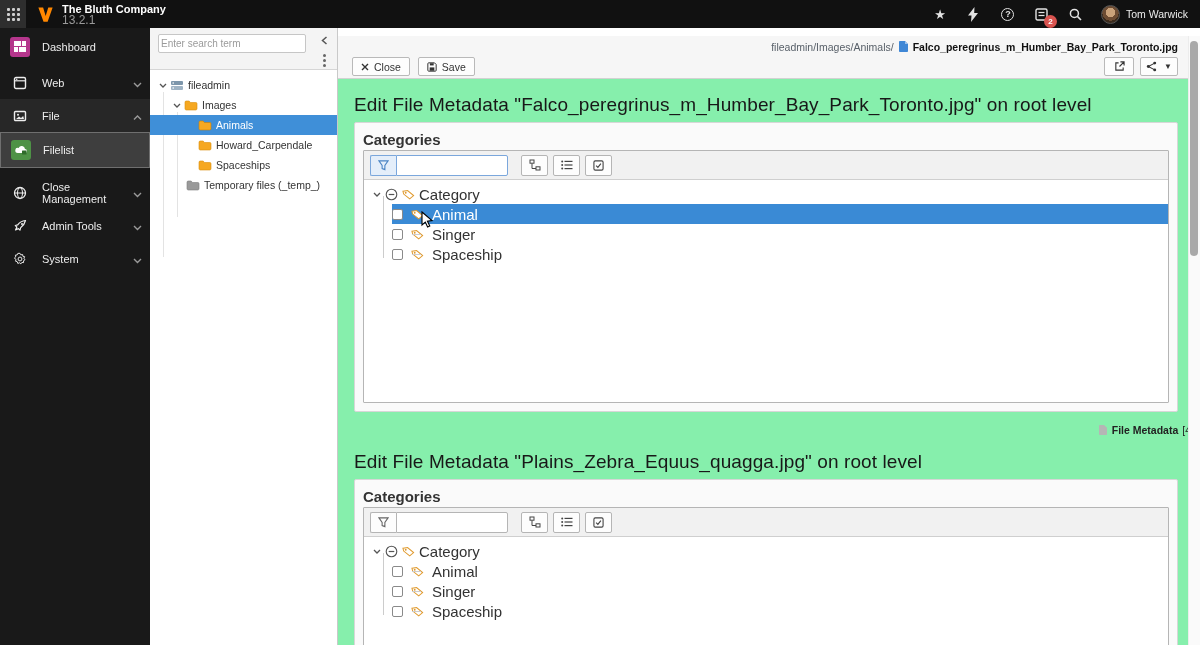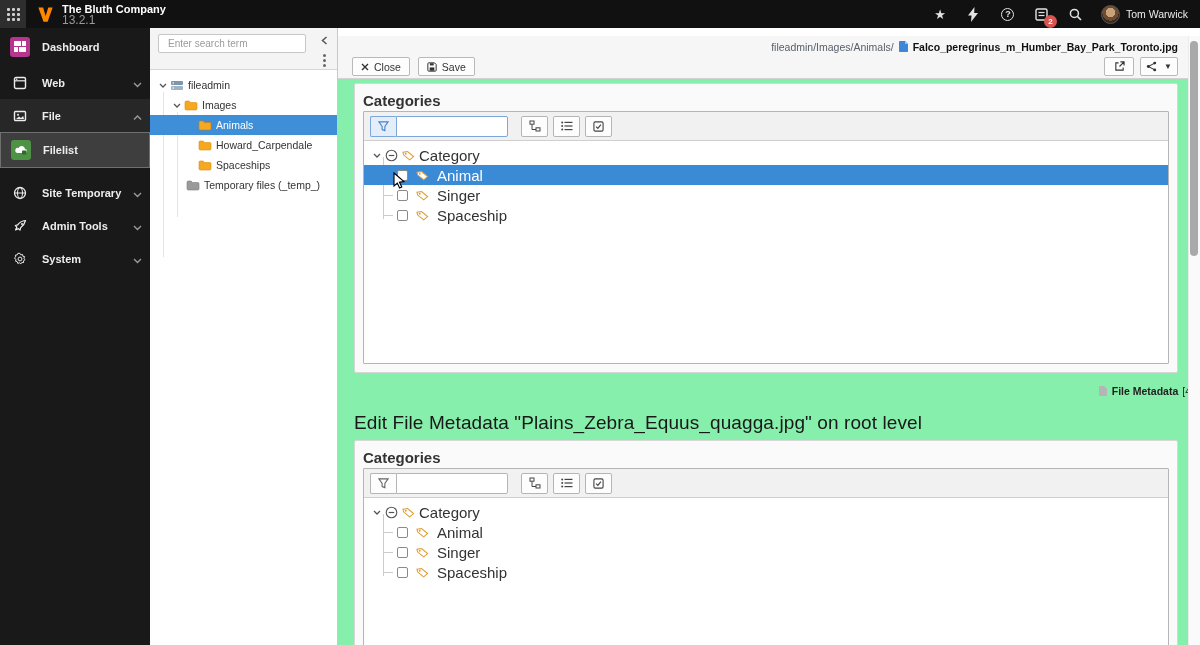--- a/index.html
+++ b/index.html
@@ -19,31 +19,31 @@
   .help-circle { width:13px; height:13px; border:1.3px solid #e3e3e3; border-radius:50%; font-size:9px; color:#e3e3e3; display:flex; align-items:center; justify-content:center; font-weight:bold; }
   .badge { position:absolute; right:-6px; bottom:-5px; min-width:13px; height:13px; background:#d9534f; border-radius:7px; color:#fff; font-size:8px; display:flex; align-items:center; justify-content:center; padding:0 3px; font-weight:bold; }
   .user { display:flex; align-items:center; gap:6px; cursor:pointer; }
   .avatar { width:19px; height:19px; border-radius:50%; background:radial-gradient(circle at 50% 38%, #caa27a 0 35%, #6d4c33 36% 60%, #3a2a1c 61%); border:1px solid #555; }
   .user-name { font-size:10.5px; color:#ececec; }
 
   
   .sidebar { position:absolute; left:0; top:28px; width:150px; height:617px; background:#191919; z-index:40; }
   .mod { display:flex; align-items:center; height:33px; padding:0 8px 0 10px; cursor:pointer; color:#ededed; }
   .mod .mico { width:20px; height:20px; display:flex; align-items:center; justify-content:center; border-radius:3px; margin-right:12px; flex:0 0 auto; }
-  .mod .mlabel { font-size:11px;font-weight:bold; }
+  .mod .mlabel { font-size:11px; }
   .mod .chev { margin-left:auto; color:#9a9a9a; }
   .mod-dashboard { height:38px; }
   .mod-file { background:#272727; }
   .mod-filelist { background:#3e3e3e; border:1px solid #6f6f6f; height:36px; }
   .tile { width:20px; height:20px; border-radius:3px; display:flex; align-items:center; justify-content:center; }
 
   
   .filetree { position:absolute; left:150px; top:28px; width:188px; height:617px; background:#fff; border-right:1px solid #c9c9c9; z-index:30; }
   .ft-toolbar { height:42px; background:#f4f4f4; border-bottom:1px solid #d6d6d6; position:relative; }
-  .ft-search { position:absolute; left:8px; top:6px; width:148px; height:19px; border:1px solid #c6c6c6; border-radius:2px; font-size:10px; padding:0 9px; color:#444; background:#fff; }
+  .ft-search { position:absolute; left:8px; top:6px; width:148px; height:19px; border:1px solid #c6c6c6; border-radius:2px; font-size:10px; padding:0 2px; color:#444; background:#fff; }
   .ft-search::placeholder { color:#9a9a9a; }
   .ft-collapse { position:absolute; right:9px; top:8px; color:#555; cursor:pointer; font-size:11px; line-height:11px; }
   .ft-kebab { position:absolute; right:11px; top:26px; cursor:pointer; display:flex; flex-direction:column; gap:2px; }
   .ft-kebab i { width:3px; height:3px; background:#666; border-radius:50%; }
   .ft-rows { position:relative; padding-top:5px; }
   .ft-vline { position:absolute; width:0; border-left:1px solid #e3e3e3; z-index:0; }
   .ft-row { position:relative; height:20px; display:flex; align-items:center; font-size:10.5px; color:#333; cursor:pointer; z-index:1; }
   .ft-row .tw { width:10px; display:flex; justify-content:center; color:#555; flex:0 0 auto; }
   .ft-row .ticon { margin:0 4px 0 2px; display:flex; flex:0 0 auto; }
   .ft-selected { background:#3f8fd8; color:#fff; }
@@ -73,21 +73,21 @@
   .f-blue  { border-color:#7ba7dc !important; }
   .f-blue-bg { background:#e4eefa; }
   .f-gray  { border-color:#b5b5b5 !important; }
   .f-gray-bg { background:#fdfdfd; }
   .tt-group { display:flex; gap:5px; margin-left:13px; }
   .tt-btn { width:27px; height:21px; background:#fdfdfd; border:1px solid #b5b5b5; border-radius:2px; display:flex; align-items:center; justify-content:center; cursor:pointer; }
   .cat-tree { position:relative; padding-top:4px; }
   .cat-vline { position:absolute; left:19px; top:16px; height:62px; border-left:1px solid #ccc; z-index:0; }
   .cat-row { position:relative; height:20px; display:flex; align-items:center; font-size:15px; color:#333; cursor:pointer; z-index:1; }
   .cat-root { padding-left:9px; gap:4px; }
-  .cat-child { padding-left:33px; gap:8px; }
+  .cat-child { gap:8px;margin-left:28px; }
   .cat-child.stub::before { content:""; position:absolute; left:20px; top:10px; width:9px; border-top:1px solid #ccc; }
   .cat-selected { background:#3a8ad5; color:#fff; }
   .cat-selected.stub::before { display:none; }
   .checkbox { width:11px; height:11px; border:1px solid #8a8a8a; border-radius:2px; background:#fff; flex:0 0 auto; }
   .record-info { width:840px; margin-top:12px; display:flex; justify-content:flex-end; align-items:center; gap:4px; font-size:10.5px; color:#222; }
   .ri-bold { font-weight:bold; }
   .cursor-overlay { position:absolute; left:29px; top:7px; z-index:5; }
 
   
   .scroll-track { position:absolute; right:0; top:0; width:12px; height:617px; background:#fafafa; border-left:1px solid #ececec; }
@@ -200,21 +200,21 @@
     <span class="mlabel">Filelist</span>
   </div>
   <div class="mod" style="margin-top:8px;">
     <span class="mico">
       <svg width="14" height="14" viewBox="0 0 14 14">
           <circle cx="7" cy="7" r="5.5" fill="none" stroke="#ededed" stroke-width="1.3"></circle>
           <ellipse cx="7" cy="7" rx="2.5" ry="5.5" fill="none" stroke="#ededed" stroke-width="1"></ellipse>
           <line x1="1.5" y1="7" x2="12.5" y2="7" stroke="#ededed" stroke-width="1"></line>
         </svg>
     </span>
-    <span class="mlabel">Site Temporary</span>
+    <span class="mlabel">Close Management</span>
     <span class="chev"><svg width="9" height="6" viewBox="0 0 9 6">
           <polyline points="1,1 4.5,4.5 8,1" fill="none" stroke="#9a9a9a" stroke-width="1.4"></polyline>
         </svg></span>
   </div>
   <div class="mod">
     <span class="mico">
       <svg width="14" height="14" viewBox="0 0 14 14">
           <path d="M12.5 1.5c-3.5.3-6 1.8-7.8 4.4l-2.4.6 1.6 1.6L2.5 11l2.9-1.4 1.6 1.6.6-2.4c2.6-1.8 4.1-4.3 4.9-7.3z" fill="none" stroke="#ededed" stroke-width="1.2" stroke-linejoin="round"></path>
           <circle cx="9" cy="5" r="1" fill="#ededed"></circle>
         </svg>
@@ -366,20 +366,21 @@
             <circle cx="2.5" cy="6" r="1.6" fill="#333"></circle>
             <circle cx="9.5" cy="9.7" r="1.6" fill="#333"></circle>
             <path d="M9.5 2.3L2.5 6l7 3.7" fill="none" stroke="#333" stroke-width="1.1"></path>
           </svg>
         <span class="caret">▼</span>
       </div>
     </div>
   </div>
 
   <div class="content-body">
+    <h1>Edit File Metadata "Falco_peregrinus_m_Humber_Bay_Park_Toronto.jpg" on root level</h1>
 
     <div class="panel">
       <div class="panel-label">Categories</div>
       <div class="treebox tb-height1">
         <div class="tree-toolbar">
           <span class="filter-btn f-blue f-blue-bg">
             <svg width="11" height="11" viewBox="0 0 12 12">
                 <path d="M1 1h10L7.5 6v4.5l-3-1.2V6z" fill="none" stroke="#4a84c4" stroke-width="1.2"></path>
               </svg>
           </span>

